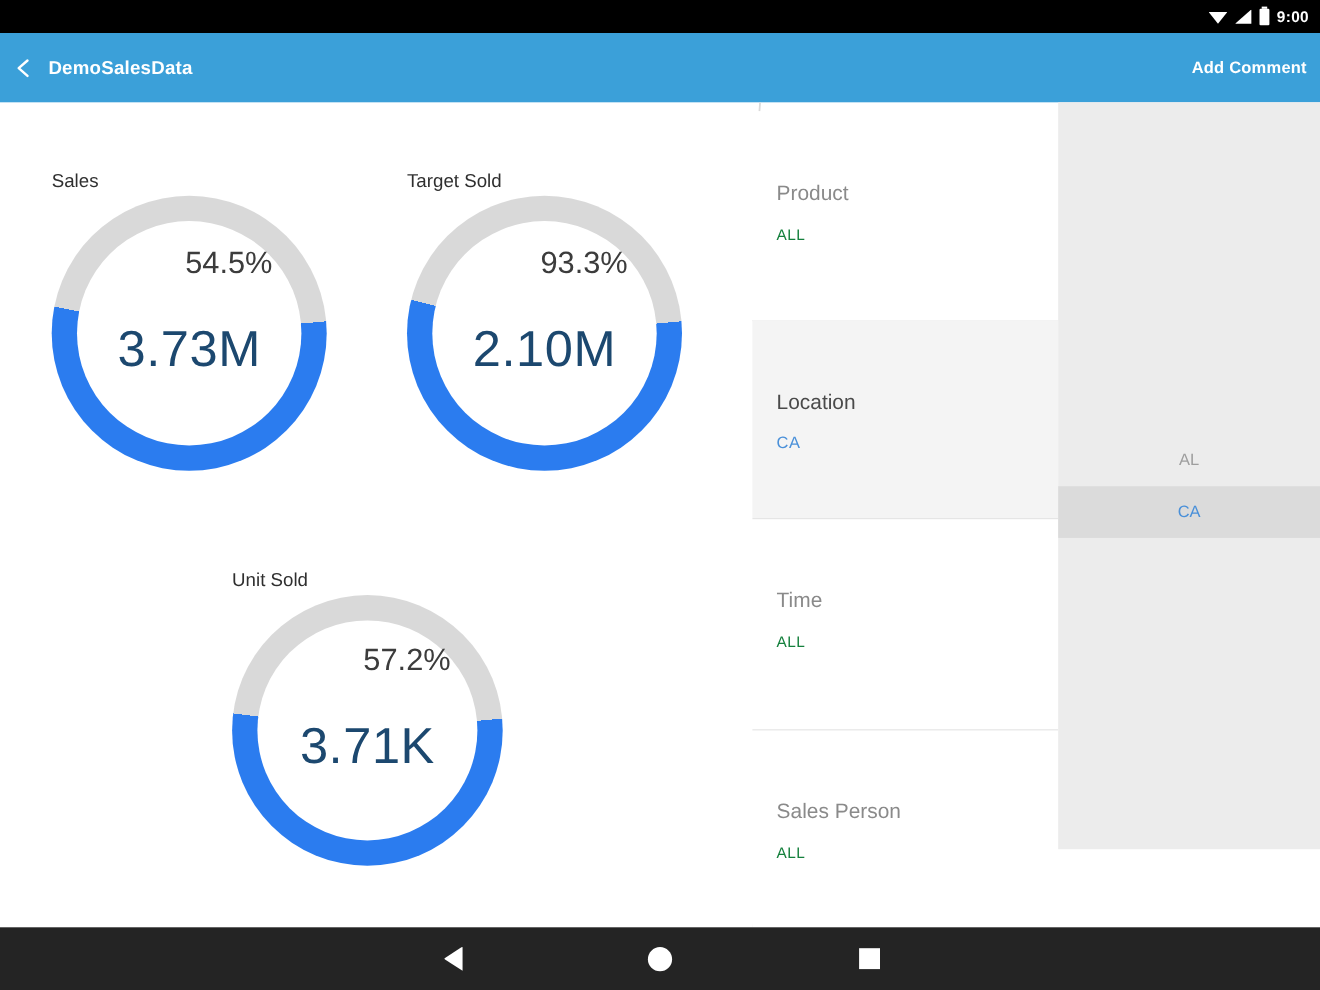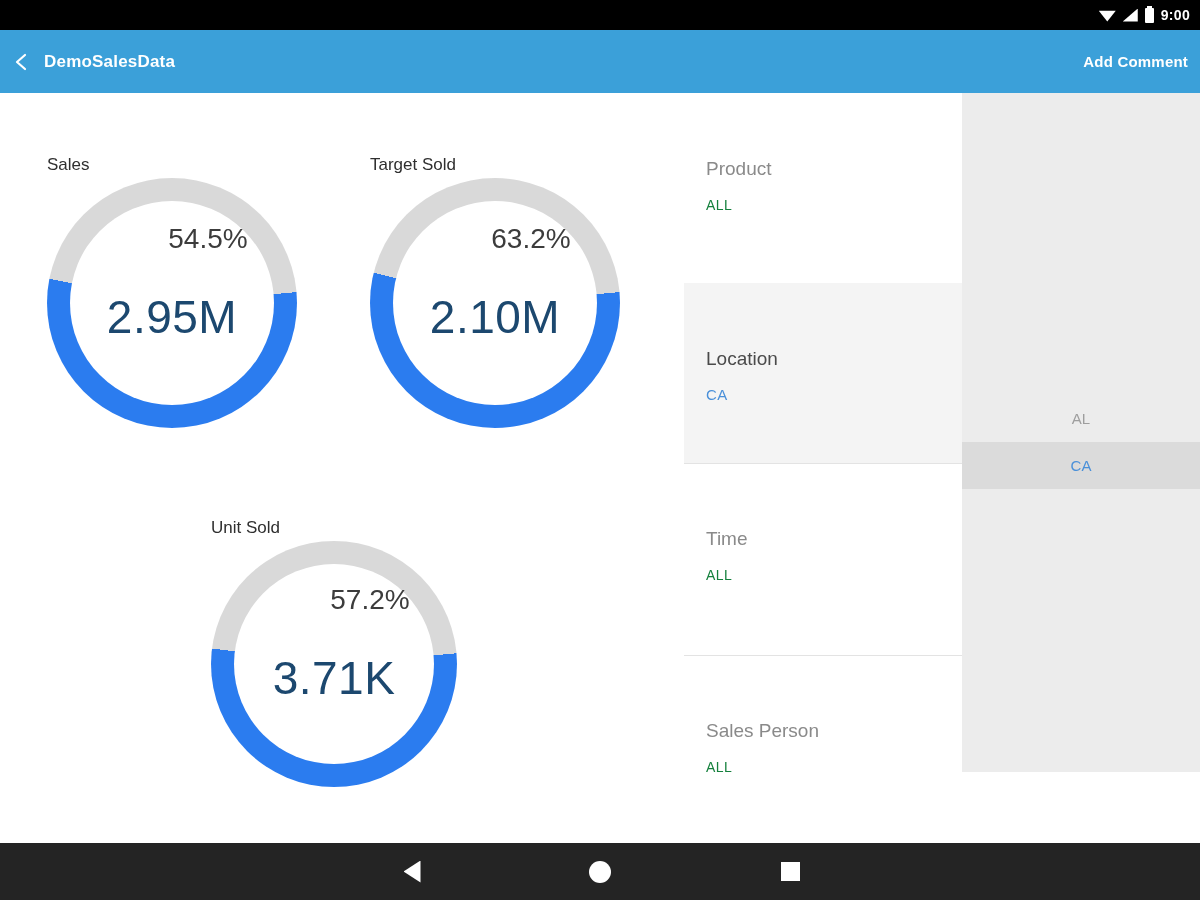--- a/index.html
+++ b/index.html
@@ -29,21 +29,21 @@
   .donut { position:absolute; width:250px; height:250px; border-radius:50%; }
   .donut-hole { position:absolute; left:23px; top:23px; width:204px; height:204px; border-radius:50%;
     background:#fff; display:flex; flex-direction:column; align-items:center; justify-content:center; padding-bottom:40px;gap:32px; }
   .donut-pct { font-size:28px; line-height:36px; color:#3c3c3c; transform:translateX(36px); }
   .donut-val { font-size:46px; line-height:56px; color:var(--value-navy,#1C486F); letter-spacing:.5px; }
 
   
   .divider-curve { position:absolute; left:676px; top:93px; }
 
   
-  .filter-panel { position:absolute; left:684px; top:93px; width:278px; height:750px; background:#fff; }
+  .filter-panel { position:absolute; left:684px; top:101px; width:278px; height:750px; background:#fff; }
   .filter-section { position:absolute; left:0; width:278px; padding:64px 0 0 22px; cursor:pointer; }
   .filter-section.selected { background:#F4F4F4; }
   .filter-label { font-size:19px; color:#8a8a8a; line-height:24px; }
   .filter-section.selected .filter-label { color:#4a4a4a; }
   .filter-value { font-size:14px; color:#15803d; margin-top:15px; line-height:18px; letter-spacing:.4px; }
   .filter-value.link { color:var(--link-blue,#4A90D9); font-size:15px; }
   .sep { position:absolute; left:0; width:278px; height:1px; background:#E3E3E3; }
 
   
   .options-panel { position:absolute; left:962px; top:93px; width:238px; height:679px; background:#ECECEC; }
@@ -78,28 +78,28 @@
     </div>
     <span class="app-title">DemoSalesData</span>
     <span class="spacer"></span>
     <span class="add-comment">Add Comment</span>
   </div>
 
   <div class="gauge-title" style="left:47px; top:155px;">Sales</div>
   <div class="donut" style="left: 47px; top: 178px; background: conic-gradient(from 85deg, var(--accent-blue) 0% 54.5%, var(--ring-gray) 54.5% 100%);">
     <div class="donut-hole">
       <div class="donut-pct">54.5%</div>
-      <div class="donut-val">2.95M</div>
+      <div class="donut-val">3.73M</div>
     </div>
   </div>
 
   <div class="gauge-title" style="left:370px; top:155px;">Target Sold</div>
   <div class="donut" style="left: 370px; top: 178px; background: conic-gradient(from 85deg, var(--accent-blue) 0% 55.3%, var(--ring-gray) 55.3% 100%);">
     <div class="donut-hole">
-      <div class="donut-pct">63.2%</div>
+      <div class="donut-pct">93.3%</div>
       <div class="donut-val">2.10M</div>
     </div>
   </div>
 
   <div class="gauge-title" style="left:211px; top:518px;">Unit Sold</div>
   <div class="donut" style="left: 211px; top: 541px; width: 246px; height: 246px; background: conic-gradient(from 85deg, var(--accent-blue) 0% 53.4%, var(--ring-gray) 53.4% 100%);">
     <div class="donut-hole" style="width:200px; height:200px;">
       <div class="donut-pct">57.2%</div>
       <div class="donut-val">3.71K</div>
     </div>

